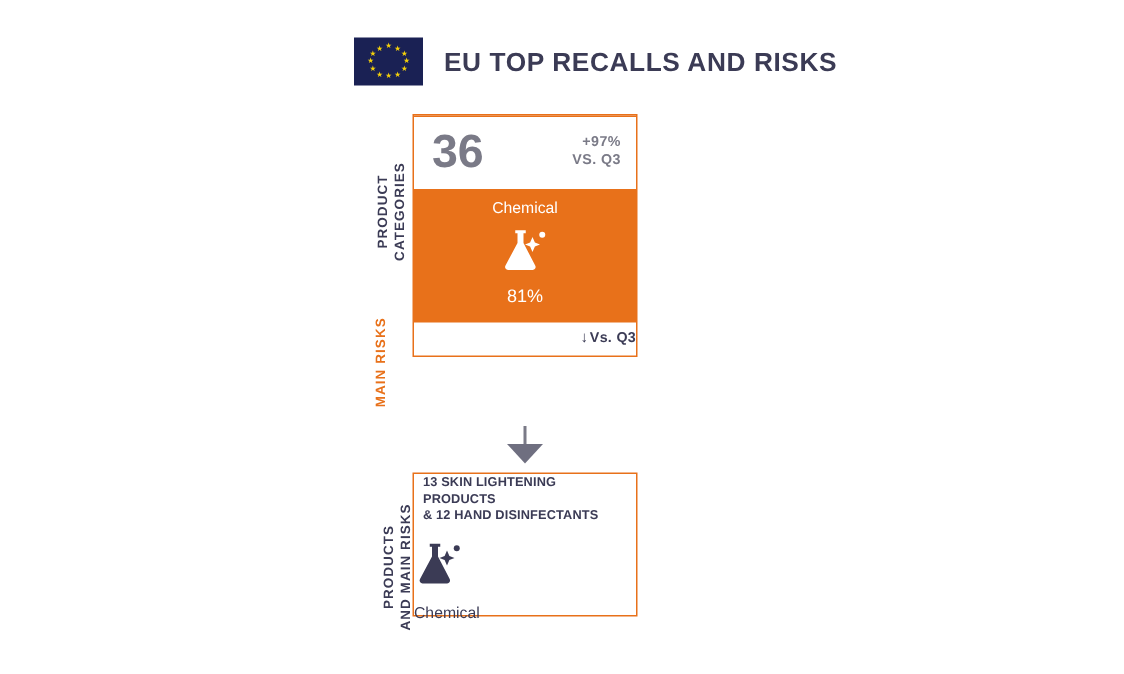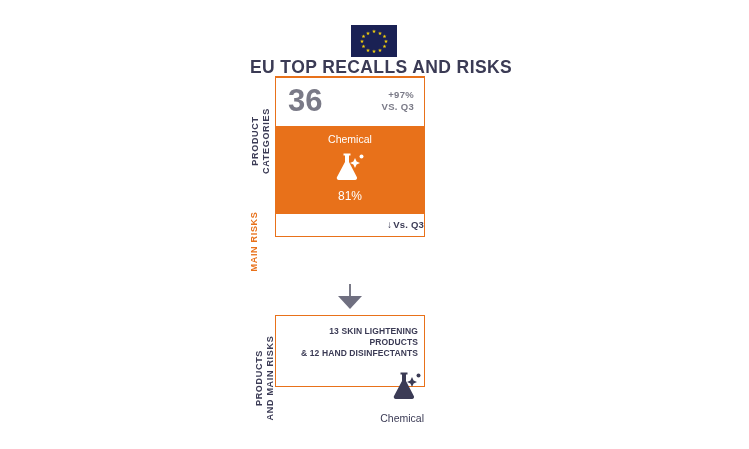--- a/index.html
+++ b/index.html
@@ -15,21 +15,20 @@
     overflow: hidden;
   }
 
   
   #header {
     position: absolute;
     left: 236px;
     top: 25px;
     display: flex;
     align-items: center;
-    flex-direction: column;
   }
   #eu-flag {
     width: 46px;
     height: 32px;
     background: #1a2154;
     position: relative;
     flex: 0 0 auto;
   }
   #eu-flag .star {
     position: absolute;
@@ -187,26 +186,25 @@
     border-right: 12px solid transparent;
     border-top: 13px solid #6f6f80;
   }
 
   
   #bottom-card {
     position: absolute;
     left: 275px;
     top: 315px;
     width: 150px;
-    height: 72px;
+    height: 96px;
     border: 1px solid #e8711a;
     box-sizing: border-box;
     background: #ffffff;
-    text-align: right;
-    padding-top: 10px;
+    text-align: left;
   }
   #bottom-products {
     font-size: 8.5px;
     font-weight: bold;
     color: #3b3b55;
     line-height: 11px;
     letter-spacing: 0.1px;
     padding: 0 6px;
   }
   #bottom-icon {

